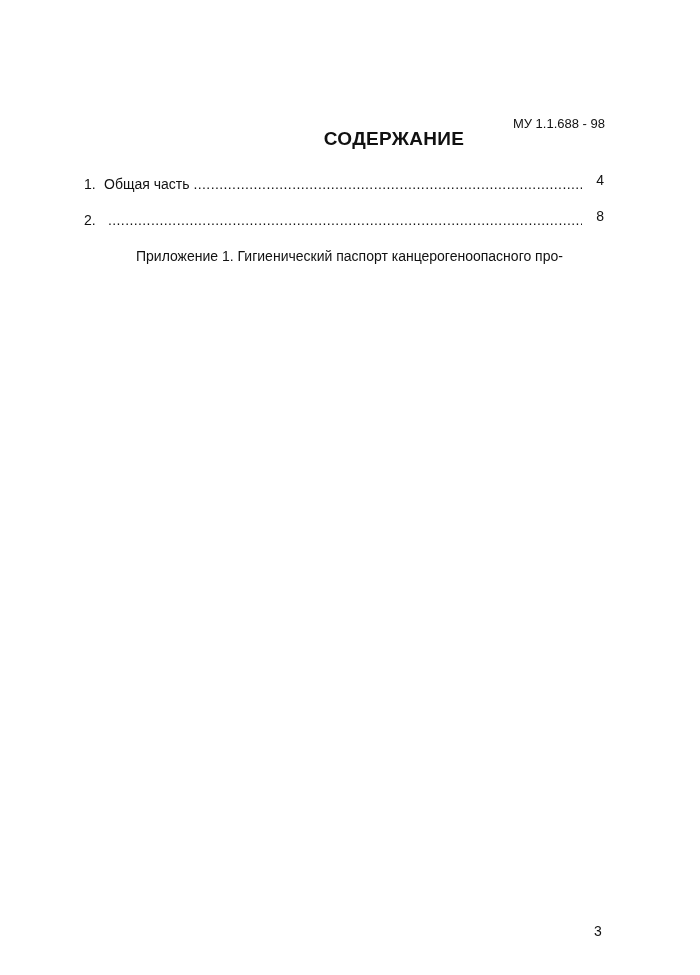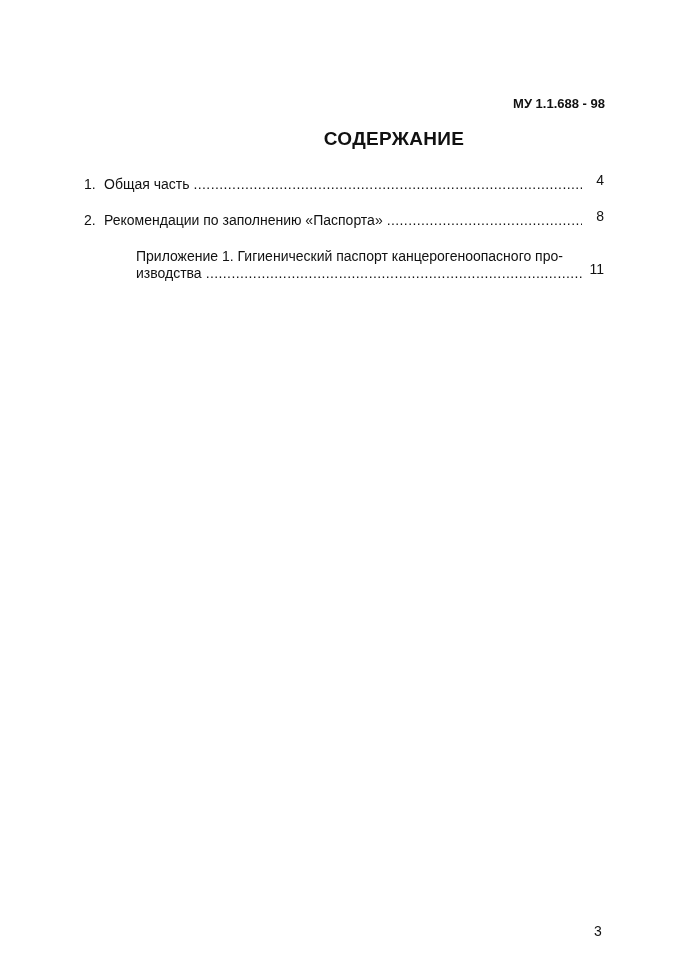--- a/index.html
+++ b/index.html
@@ -1,18 +1,18 @@
 <!DOCTYPE html>
 <html><head>
 <meta charset="utf-8">
 <style>
   html, body { margin: 0; padding: 0; background: #ffffff; }
   body { width: 700px; height: 975px; position: relative; overflow: hidden;
          font-family: "Liberation Sans", sans-serif; color: #111; }
-  .doc-code { position: absolute; top: 96px; right: 95px; font-size: 13px; font-weight: bold; }
+  .doc-code { position: absolute; top: 116px; right: 95px; font-size: 13px; font-weight: normal; }
   .title { position: absolute; top: 128px; left: 0; width: 700px; text-align: center;
            font-size: 19px; font-weight: bold; letter-spacing: 0.3px; padding-left: 44px; }
   .toc { position: absolute; top: 176px; left: 84px; width: 520px; font-size: 14px; }
   .row { display: flex; align-items: flex-end; margin-bottom: 19px; line-height: 17px; }
   .row .num { width: 20px; flex: none; }
   .row .label { white-space: nowrap; text-align: center; }
   .row .dots { flex: 1; overflow: hidden; white-space: nowrap; margin: 0 4px; }
   .row .dots::after { content: "........................................................................................................................................................................"; letter-spacing: 0.4px; }
   .row .page { flex: none; width: 18px; text-align: right; position: relative; top: -4px; }
   .appendix { margin-left: 52px; }
@@ -28,27 +28,21 @@
 
 <div class="toc">
   <div class="row">
     <span class="num">1.</span>
     <span class="label">Общая часть</span>
     <span class="dots"></span>
     <span class="page">4</span>
   </div>
   <div class="row">
     <span class="num">2.</span>
-    <span class="label">Рекомендации по заполнению «Паспорта»</span>
     <span class="dots"></span>
     <span class="page">8</span>
   </div>
   <div class="appendix">
     <div class="line1">Приложение 1. Гигиенический паспорт канцерогеноопасного про-</div>
-    <div class="line2 row" style="margin-bottom:0">
-      <span class="label">изводства</span>
-      <span class="dots"></span>
-      <span class="page">11</span>
-    </div>
   </div>
 </div>
 
 <div class="page-number">3</div>
 
 </body></html>

